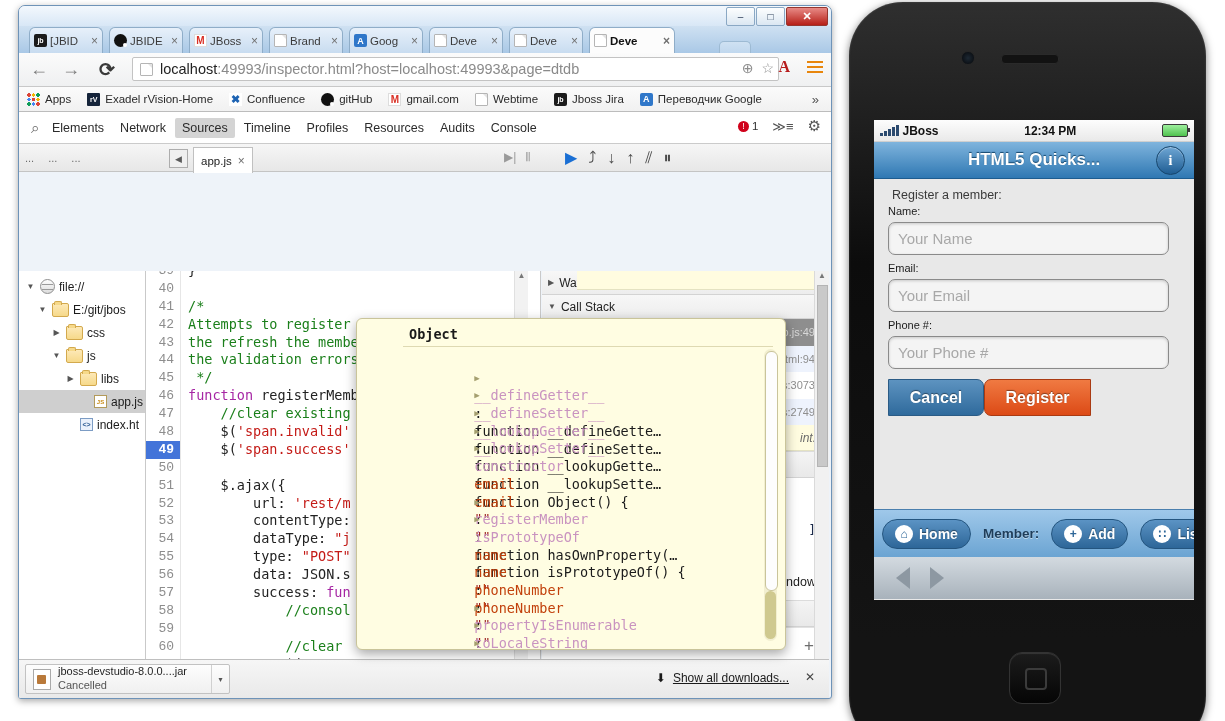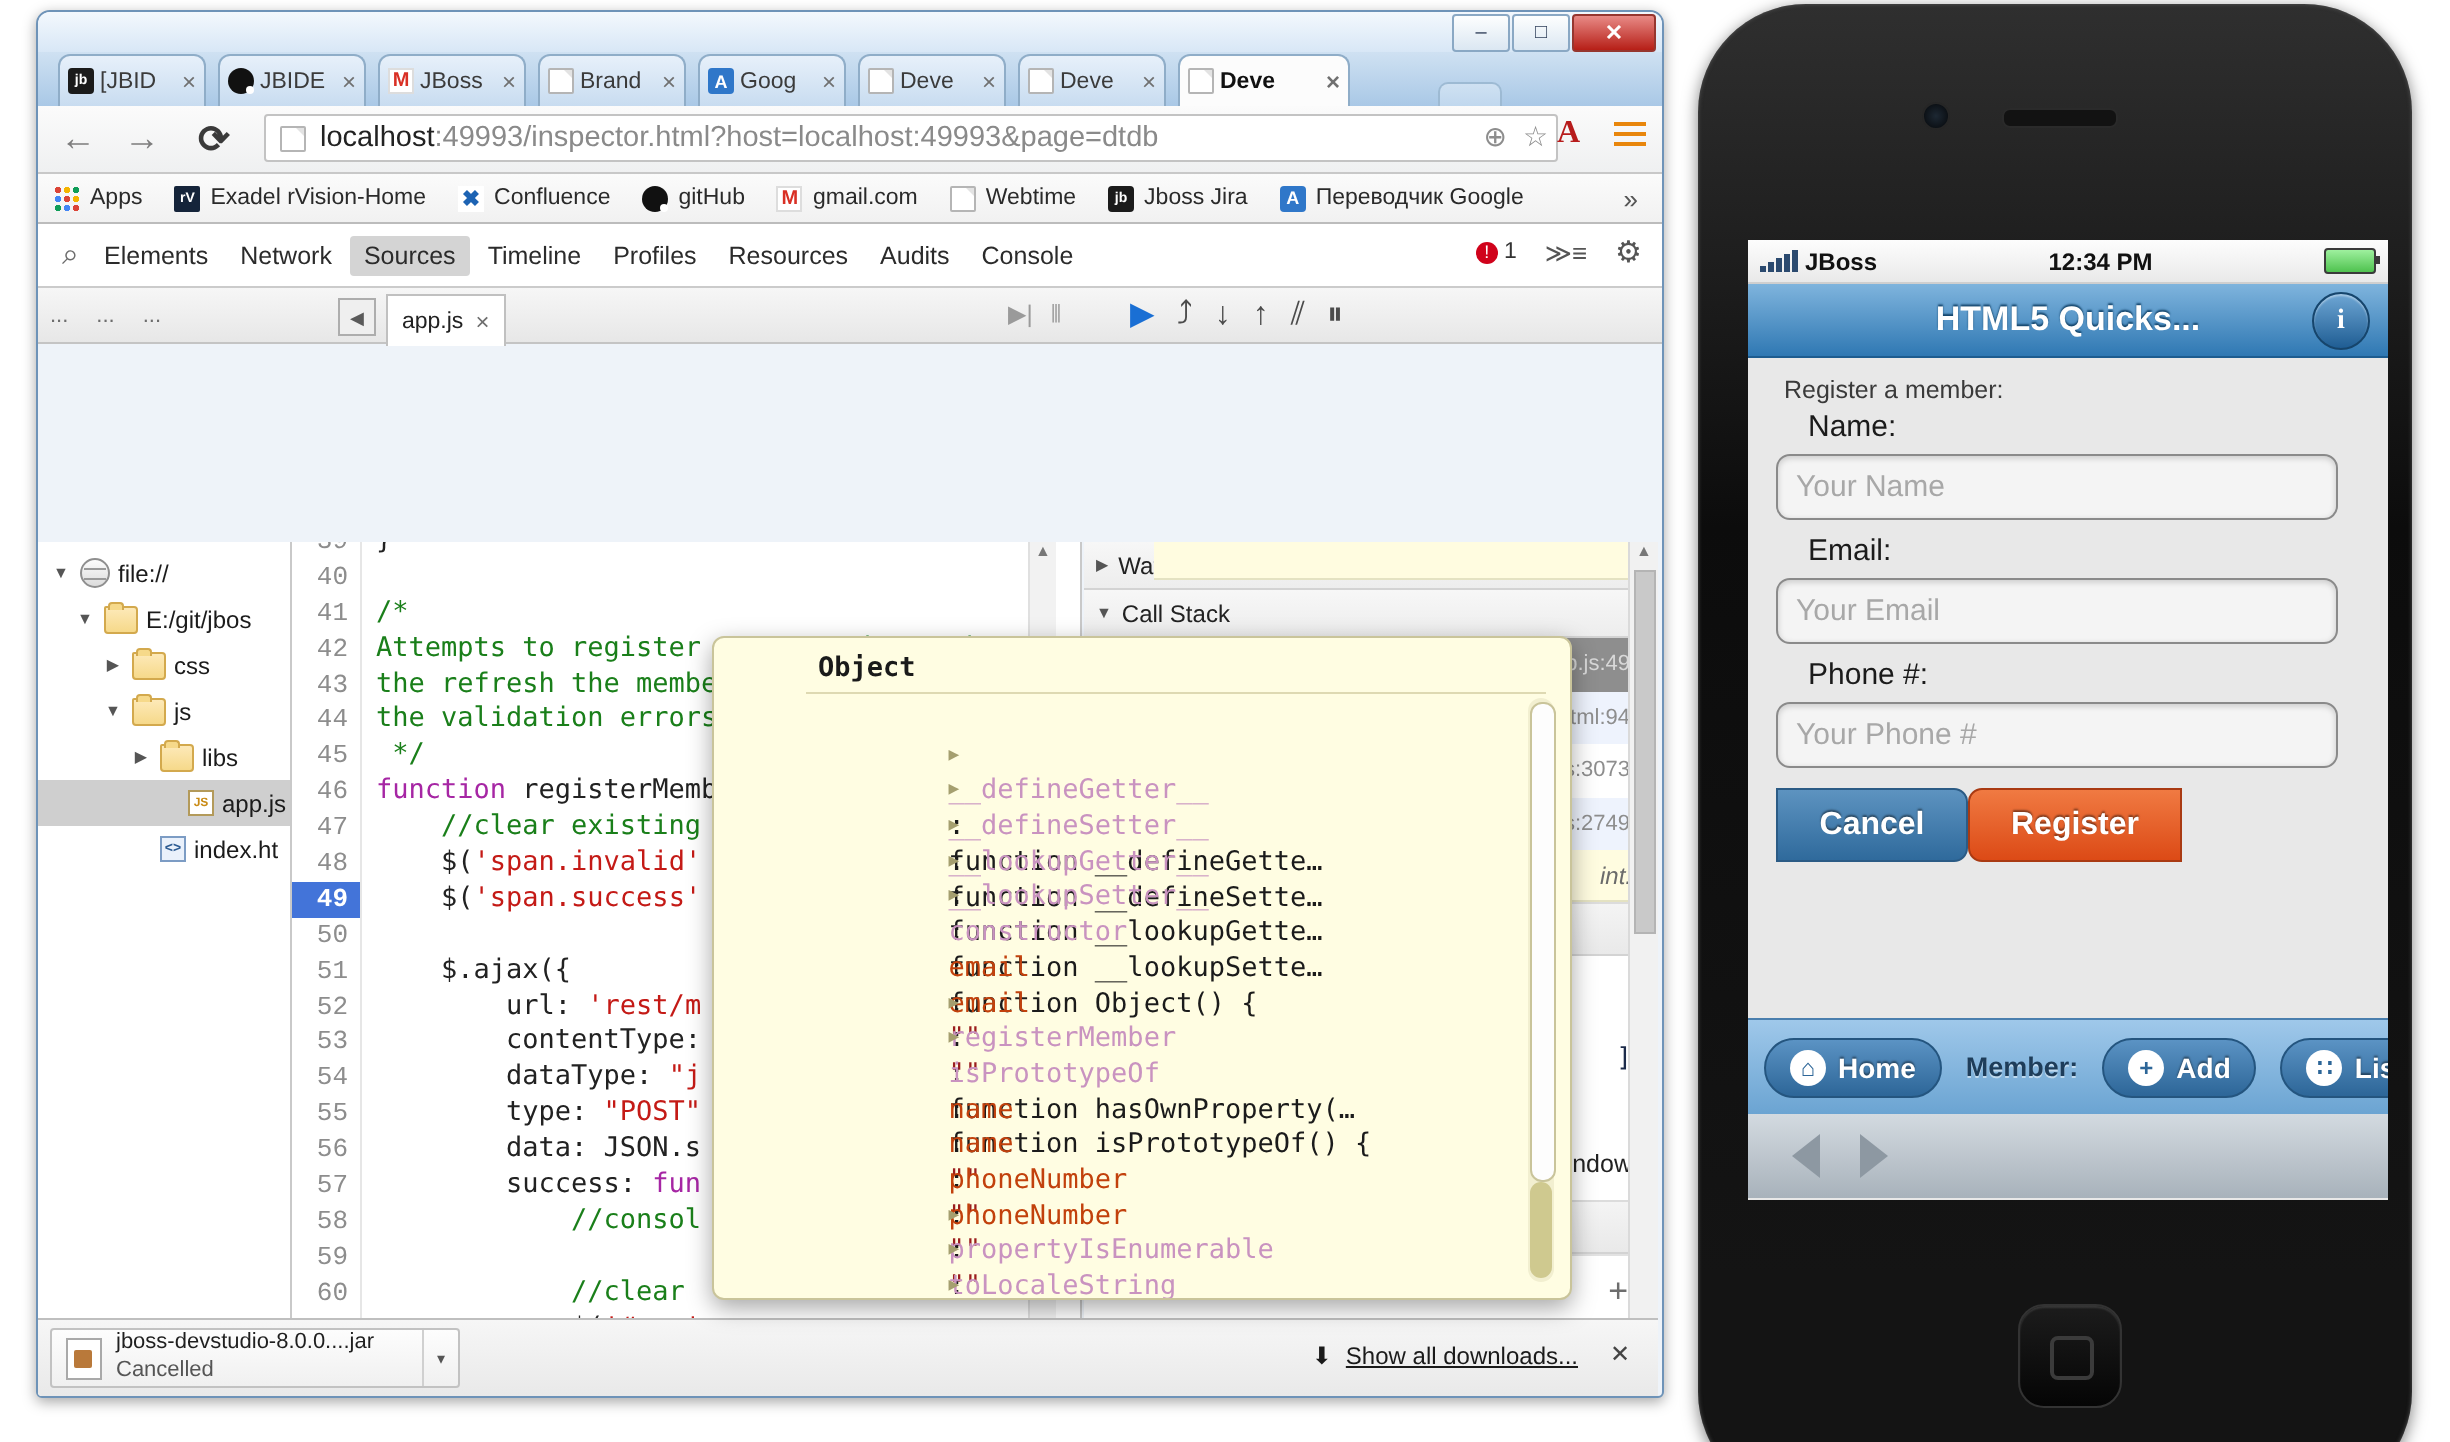--- a/index.html
+++ b/index.html
@@ -202,21 +202,21 @@
   .battery::after{content:"";position:absolute;right:-3px;top:3px;width:2px;height:4px;background:#3a3a3a;}
   .phead{height:36px;background:linear-gradient(#7fb4dd,#2f78b3);border-bottom:1px solid #1d5c8f;
          position:relative;display:flex;align-items:center;justify-content:center;}
   .phead .title{font-size:17px;font-weight:bold;color:#fff;text-shadow:0 -1px 1px #14456b;}
   .infobtn{position:absolute;right:9px;top:4px;width:27px;height:27px;border-radius:50%;
            background:linear-gradient(#6ea6d4,#1f5d93);border:1px solid #16456c;color:#fff;font-weight:bold;
            font-size:14px;display:flex;align-items:center;justify-content:center;
            font-family:"Liberation Serif",serif;box-shadow:inset 0 1px 1px rgba(255,255,255,.4);}
   .pbody{height:330px;background:#e8e8e8;padding:9px 14px 0 14px;box-sizing:border-box;}
   .small-lbl{font-size:12.5px;color:#3a3a3a;margin-left:4px;}
-  .fld-lbl{font-size:15px;color:#1b1b1b;margin:3px 0 5px 16px;}
+  .fld-lbl{font-size:11px;color:#1b1b1b;margin:3px 0 5px 0;}
   .pinput{width:281px;height:33px;border:1px solid #8a8a8a;border-radius:7px;background:#f4f4f4;
           box-shadow:inset 0 1px 3px rgba(0,0,0,.18);display:flex;align-items:center;padding-left:9px;
           box-sizing:border-box;font-size:15px;color:#a8a8a8;margin-bottom:7px;}
   .btnrow{display:flex;margin-top:10px;}
   .pbtn{height:37px;border:1px solid #2b5b85;display:flex;align-items:center;justify-content:center;
         font-size:16px;font-weight:bold;color:#fff;text-shadow:0 -1px 1px rgba(0,0,0,.45);box-sizing:border-box;}
   .pbtn.reg{width:107px;border-radius:7px 0 0 7px;background:linear-gradient(#f07a42,#dc4a16);border-color:#a93a12;}
   .pbtn.cancel{width:96px;border-radius:0 7px 7px 0;background:linear-gradient(#5d93c0,#2f6a9c);}
   .pfoot{height:48px;background:linear-gradient(#9fc8ea,#6ba4d2);border-top:1px solid #4a7fae;
          display:flex;align-items:center;gap:12px;padding:0 8px;box-sizing:border-box;}

